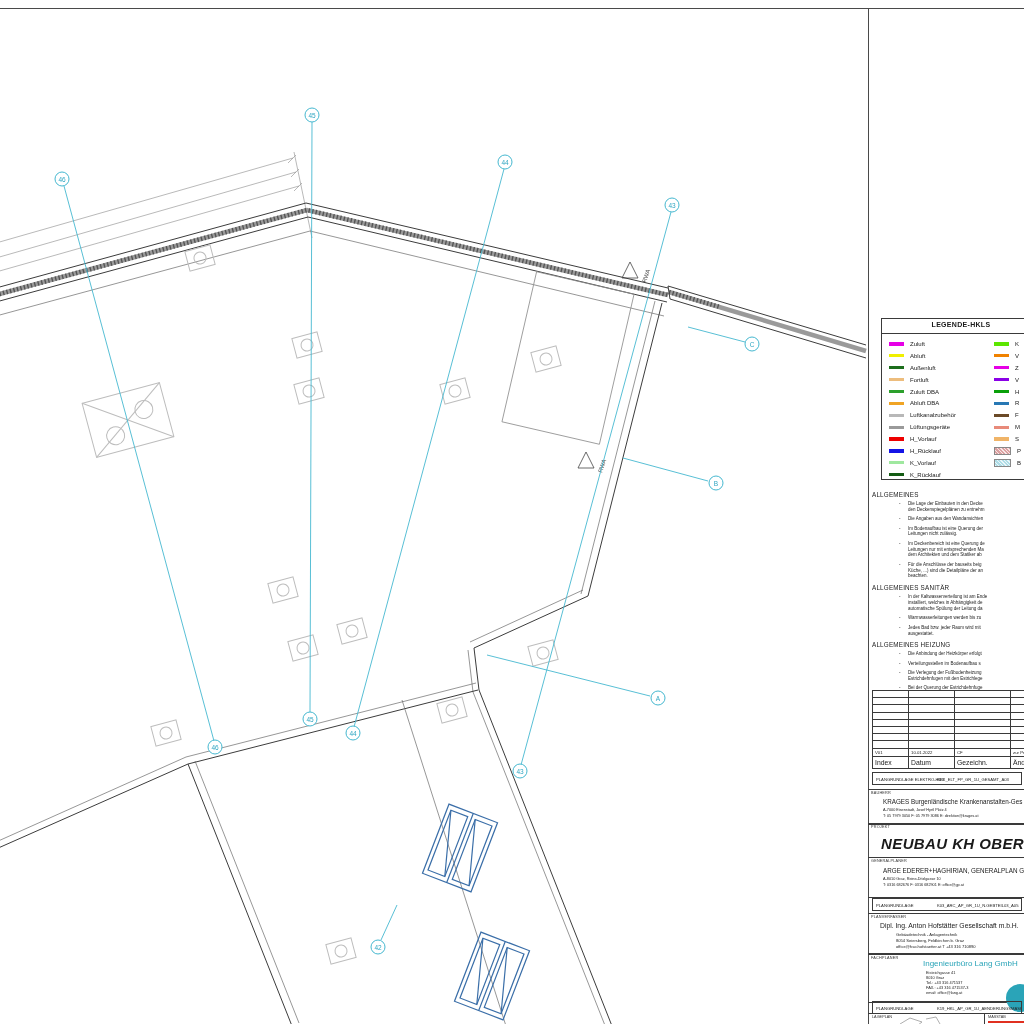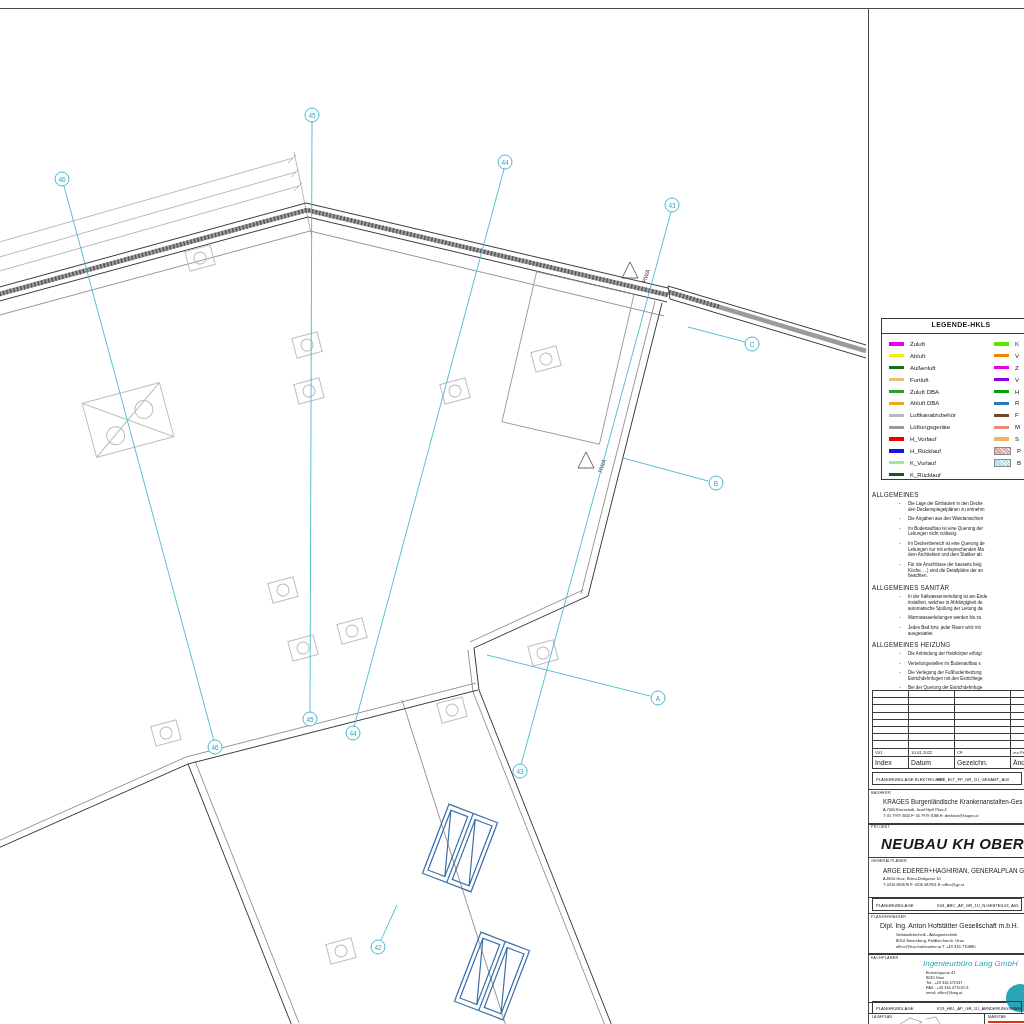--- a/index.html
+++ b/index.html
@@ -504,21 +504,21 @@
   <div class="sec" style="top:913px;height:39px;">
     <span class="blabel">PLANVERFASSER</span>
     <div class="pv-name">Dipl. Ing. Anton Hofstätter Gesellschaft m.b.H.</div>
     <div class="pv-sub" style="top:18px;">Gebäudetechnik - Anlagentechnik</div>
     <div class="pv-sub" style="top:24px;">8054 Seiersberg, Feldkirchen b. Graz</div>
     <div class="pv-sub" style="top:30px;">office@hso.hofstaetter.at      T +43 316 710890</div>
   </div>
 
   <div class="sec" style="top:954px;height:47px;">
     <span class="blabel">FACHPLANER</span>
-    <div class="fp-name" style="color: rgb(42, 164, 184); font-style: italic;">Ingenieurbüro Lang GmbH</div>
+    <div class="fp-name" style="color: rgb(42, 164, 184);">Ingenieurbüro Lang GmbH</div>
     <div class="fp-sub" style="top:15px;">Eisteichgasse  41</div>
     <div class="fp-sub" style="top:20px;">8010  Graz</div>
     <div class="fp-sub" style="top:25px;">Tel.:  +43 316 471537</div>
     <div class="fp-sub" style="top:30px;">FAX.: +43 316 471537-3</div>
     <div class="fp-sub" style="top:35px;">email: office@lang.at</div>
   </div>
   <div class="fp-logo" style="background-color: rgb(42, 164, 184);"></div>
 
   <div class="strip" style="top:1001px;">
     <span class="sl">PLANGRUNDLAGE</span>

